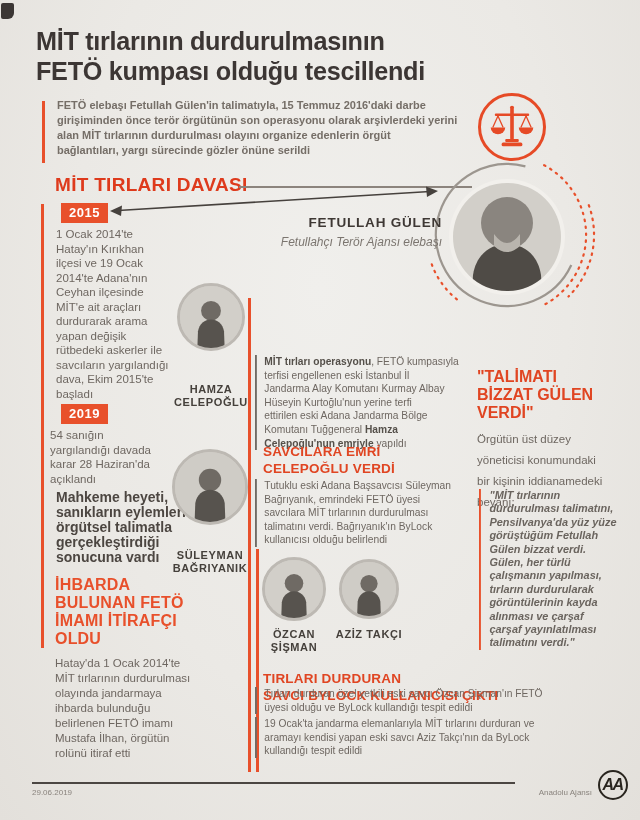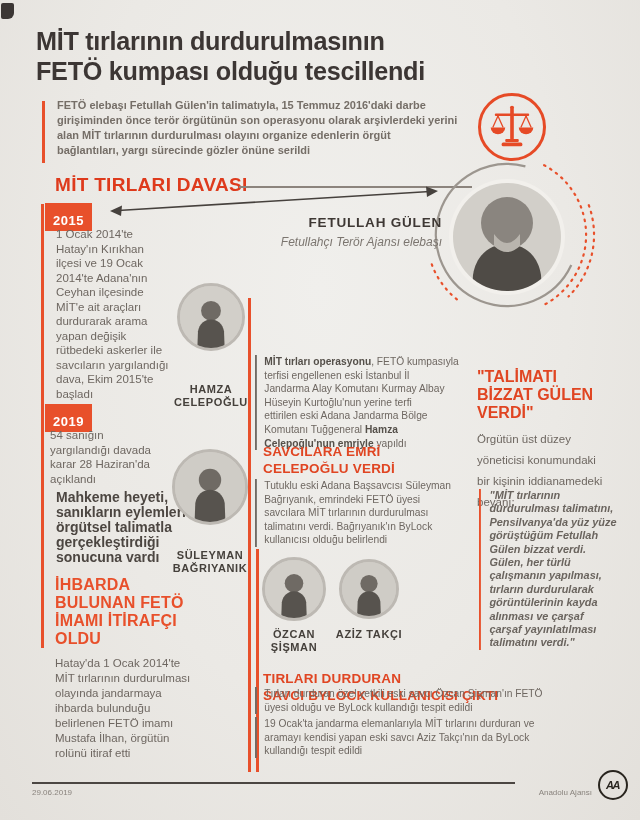--- a/index.html
+++ b/index.html
@@ -20,21 +20,21 @@
 
   #intro-accent-line{left:42px;top:101px;width:3px;height:62px;background:#e8502b;}
   #intro-text{left:57px;top:98px;font-size:11px;line-height:15px;font-weight:bold;color:#756e67;}
 
   #scales-badge{left:478px;top:93px;width:68px;height:68px;border:3px solid #e64a26;border-radius:50%;
     box-sizing:border-box;display:flex;align-items:center;justify-content:center;}
 
   #case-heading{left:55px;top:174px;font-size:19px;font-weight:bold;color:#de3a1c;letter-spacing:.3px;}
   #case-heading-rule{left:239px;top:186px;width:233px;height:1.5px;background:#8c847d;}
 
-  .year-badge{background:#e8502b;color:#ffffff;font-size:13px;font-weight:bold;padding:10px 8px 3px 8px;letter-spacing:.5px;}
+  .year-badge{background:#e8502b;color:#ffffff;font-size:13px;font-weight:bold;padding:2px 8px 3px 8px;letter-spacing:.5px;margin-left:16px;}
   #year-2015{left:45px;top:203px;}
   #year-2019{left:45px;top:404px;}
   #timeline-line{left:41px;top:204px;width:2.5px;height:444px;background:#e8502b;}
 
   .body-gray{font-size:11.5px;line-height:14.5px;color:#6e6761;}
   #t2015-text{left:56px;top:227px;width:150px;}
   #t2019-text{left:50px;top:428px;width:150px;}
   #verdict-text{left:56px;top:490px;width:160px;font-size:14px;line-height:15px;font-weight:bold;color:#4c4641;}
 
   #informant-heading{left:55px;top:576px;font-size:16px;line-height:18px;font-weight:bold;color:#e8502b;letter-spacing:.2px;}
@@ -73,21 +73,21 @@
   #quote-heading{left:477px;top:368px;font-size:16px;line-height:18px;font-weight:bold;color:#e04522;}
   #quote-lead{left:477px;top:429px;font-size:11.5px;line-height:21px;color:#6e6761;}
   #quote-body{left:479px;top:489px;width:150px;border-left:2.5px solid #e8502b;padding-left:9px;
     font-size:11.5px;line-height:13.4px;font-weight:bold;font-style:italic;color:#6a645e;}
 
   #footer-rule{left:32px;top:782px;width:483px;height:2px;background:#4b4642;}
   #footer-date{left:32px;top:788px;font-size:8px;color:#8a847e;}
   #footer-agency{left:500px;top:788px;width:92px;text-align:right;font-size:8px;color:#8a847e;}
   #aa-logo{left:598px;top:770px;width:30px;height:30px;border:2.5px solid #29251f;border-radius:50%;
     box-sizing:border-box;display:flex;align-items:center;justify-content:center;}
-  #aa-logo-text{font-size:11px;font-weight:bold;font-style:italic;letter-spacing:-1.5px;color:#29251f;padding-right:1px;}
+  #aa-logo-text{font-size:16px;font-weight:bold;font-style:italic;letter-spacing:-1.5px;color:#29251f;padding-right:1px;}
 </style>
 </head>
 <body>
 
 <div id="page">
 
   <div id="corner-mark" class="abs"></div>
 
   <div id="page-title" class="abs pre">MİT tırlarının durdurulmasının
 FETÖ kumpası olduğu tescillendi</div>

